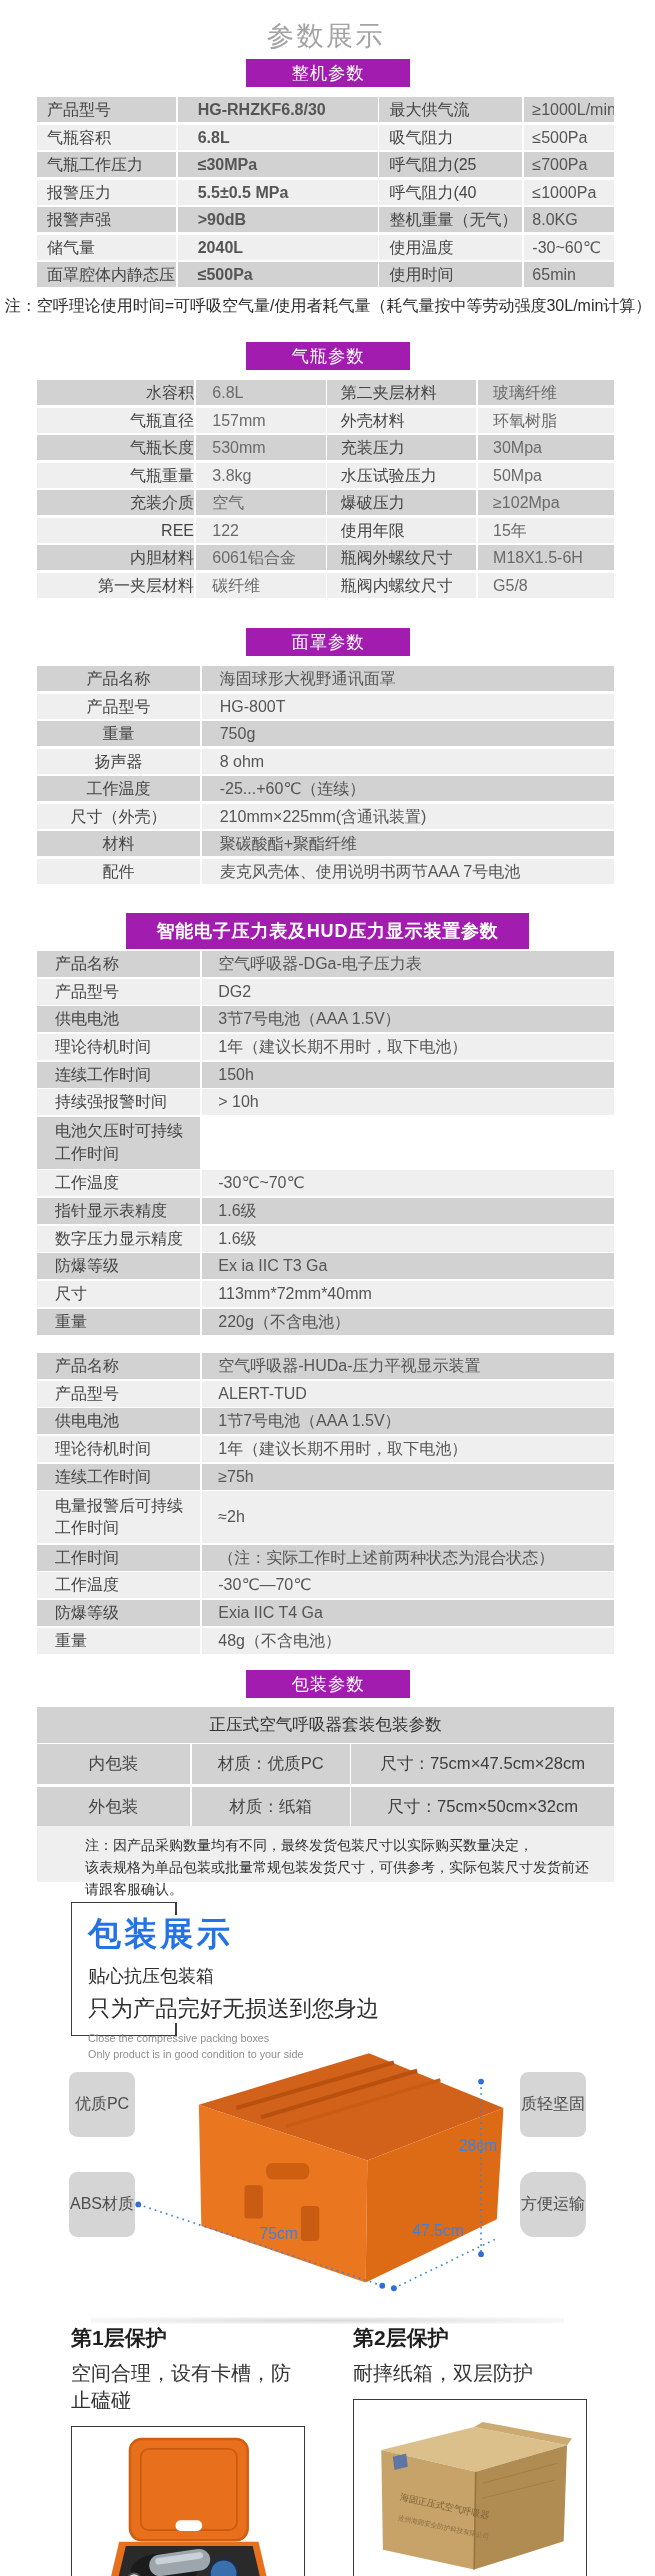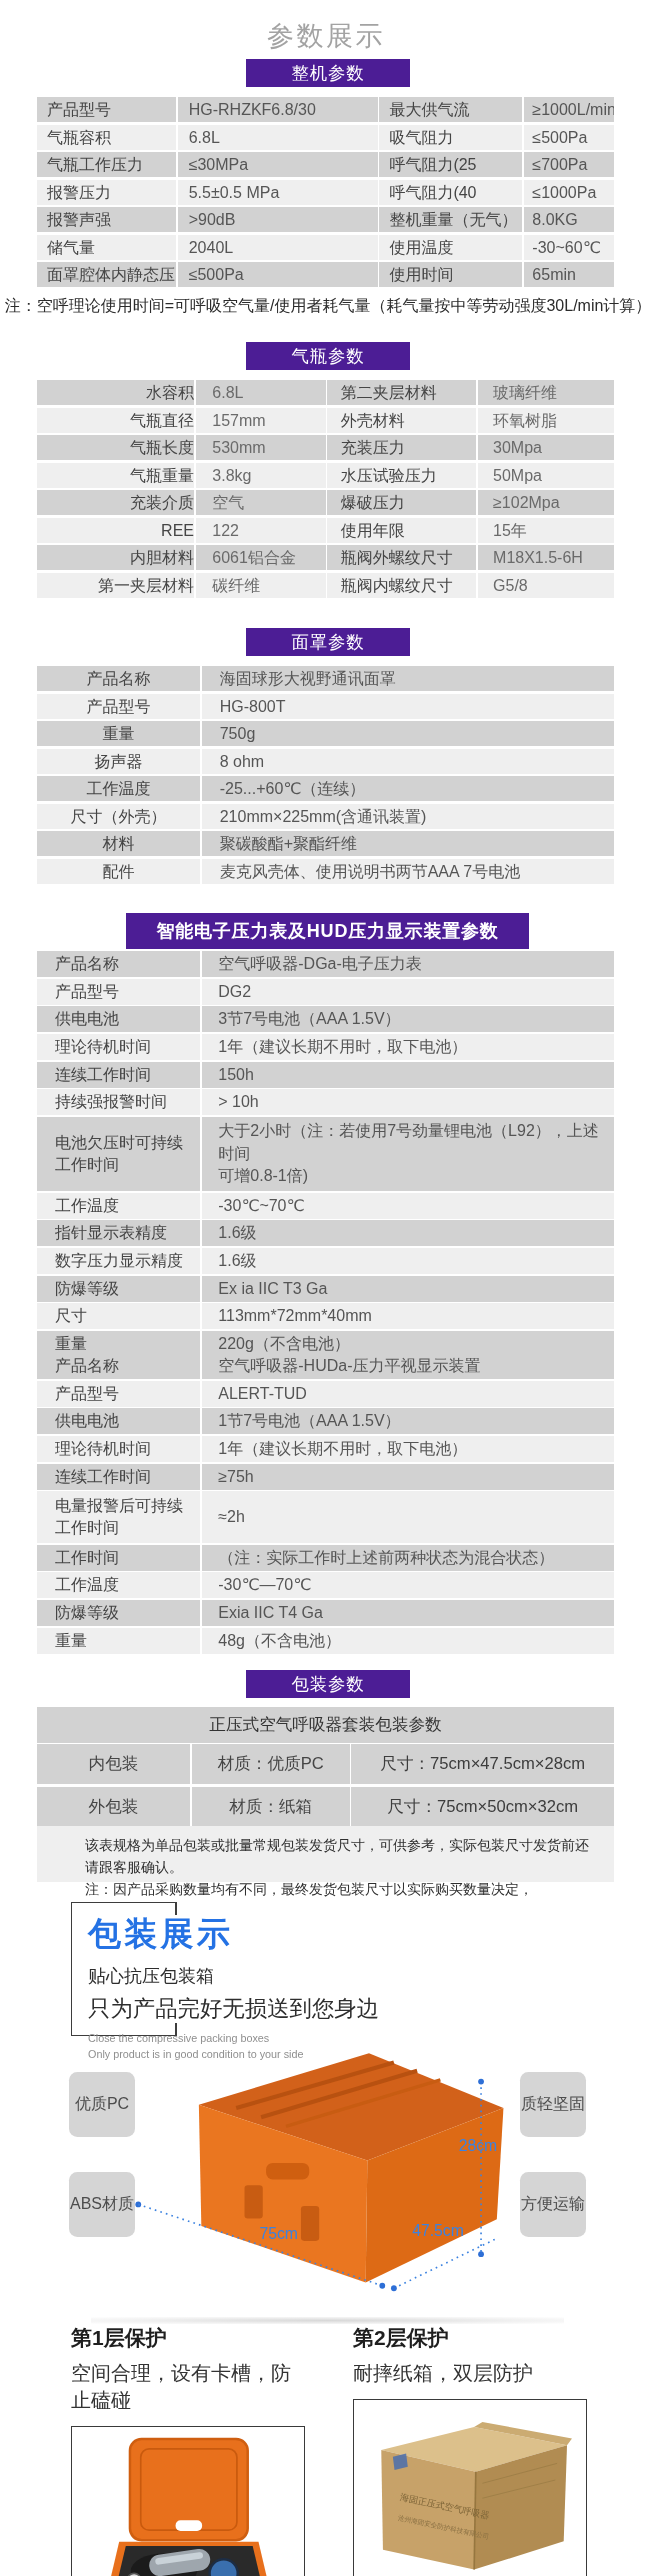--- a/index.html
+++ b/index.html
@@ -2,33 +2,33 @@
 <html style="font-size:13.3px"><head>
 <meta charset="utf-8">
 <style>
   * { margin:0; padding:0; box-sizing:border-box; }
   body { background:#ffffff; font-family:"Liberation Sans","DejaVu Sans",sans-serif; }
   #page { position:relative; width:656px; height:2576px; background:#fff; overflow:hidden; margin:0 auto; }
   .abs { position:absolute; }
 
   .page-title { top:18px; left:0; width:652px; text-align:center; font-size:27px; color:#a3a3a3; letter-spacing:2.5px; }
 
-  .sec-btn { width:164px; height:28px; left:246px; background:#4c1d95; color:#fff; font-size:17.4px;
+  .sec-btn { width:164px; height:28px; left:246px; background:#a21caf; color:#fff; font-size:17.4px;
              text-align:center; line-height:28px; letter-spacing:0.8px; }
   .sec-btn.wide { width:403px; height:36px; left:126px; line-height:36px; font-size:18px; font-weight:bold; }
 
   .tbl { left:37px; width:577px; }
   .trow { display:flex; margin-bottom:2.5px; }
   .cell { background:#d2d2d2; height:25px; line-height:25px; font-size:16px; color:#454545;
           margin-right:1.7px; overflow:hidden; white-space:pre-line; }
   .cell:last-child { margin-right:0; }
   .trow:nth-child(even) .cell { background:#efefef; }
 
   .t-machine .c1 { width:139px; padding-left:10px; }
-  .t-machine .c2 { width:200px; padding-left:11px; color:#555; }
+  .t-machine .c2 { width:200px; padding-left:20px; color:#555;font-weight:bold; }
   .t-machine .c3 { width:143px; padding-left:10px; }
   .t-machine .c4 { flex:1; padding-left:8.3px; color:#555; }
 
   .t-cyl .c1 { width:157px; padding-left:18px;text-align:right; }
   .t-cyl .c2 { width:130px; padding-left:16.6px; color:#6a6a6a; }
   .t-cyl .c3 { width:149px; padding-left:13.3px; }
   .t-cyl .c4 { flex:1; padding-left:15px; color:#6a6a6a; }
 
   .t-mask .lab { width:163px; text-align:center; }
   .t-mask .val { flex:1; padding-left:18px; color:#555; }
@@ -61,21 +61,21 @@
   .promo-title { font-size:33px; font-weight:bold; color:#2472e4; letter-spacing:3.3px; }
   .promo-sub1 { font-size:18px; color:#2e2e2e; margin-top:6.6px; }
   .promo-sub2 { font-size:22.4px; color:#2e2e2e; margin-top:5px; }
   .promo-en { font-size:10.8px; color:#8f8f8f; line-height:16px; margin-top:6.6px; }
 
   .badge { width:66px; height:65px; background:#d5d5d5; border-radius:8.3px; color:#4d4d4d;
            font-size:16px; display:flex; align-items:center; justify-content:center; text-align:center; }
   .badge.b1 { left:69px; top:2072px; }
   .badge.b2 { left:520px; top:2072px; }
   .badge.b3 { left:69px; top:2172px; }
-  .badge.b4 { left:520px; top:2172px; }
+  .badge.b4 { left:520px; top:2172px;border-radius:14px; }
 
   .case-svg { left:120px; top:2040px; }
   .shadow-divider { left:91px; top:2317px; width:473px; height:6.6px;
         background:radial-gradient(ellipse at center, #d8d8d8 0%, #f2f2f2 60%, #ffffff 100%); }
 
   .prot { width:234px; top:2324px; }
   .prot.left { left:71px; } .prot.right { left:353px; }
   .prot-title { font-size:21px; font-weight:bold; color:#1f1f1f; }
   .prot-desc { font-size:20px; color:#333; margin-top:8.3px; }
   .prot-box { margin-top:11.6px; width:234px; height:186px; border:0.8px solid #3a3a3a; background:#fff;
@@ -245,22 +245,20 @@
         <div class="cell lab">连续工作时间</div>
         <div class="cell val">150h</div>
       </div>
       <div class="trow">
         <div class="cell lab">持续强报警时间</div>
         <div class="cell val">&gt; 10h</div>
       </div>
       <div class="trow tall">
         <div class="cell lab">电池欠压时可持续
 工作时间</div>
-        <div class="cell val">大于2小时（注：若使用7号劲量锂电池（L92），上述时间
-可增0.8-1倍)</div>
       </div>
       <div class="trow">
         <div class="cell lab">工作温度</div>
         <div class="cell val">-30℃~70℃</div>
       </div>
       <div class="trow">
         <div class="cell lab">指针显示表精度</div>
         <div class="cell val">1.6级</div>
       </div>
       <div class="trow">
@@ -332,22 +330,22 @@
         <div class="cell p2">材质：优质PC</div>
         <div class="cell p3">尺寸：75cm×47.5cm×28cm</div>
       </div>
       <div class="trow">
         <div class="cell p1">外包装</div>
         <div class="cell p2">材质：纸箱</div>
         <div class="cell p3">尺寸：75cm×50cm×32cm</div>
       </div>
     </div>
   <div class="abs pkg-note" style="top:1826px">
+    <div>注：因产品采购数量均有不同，最终发货包装尺寸以实际购买数量决定，</div>
     <div>该表规格为单品包装或批量常规包装发货尺寸，可供参考，实际包装尺寸发货前还请跟客服确认。</div>
-    <div>注：因产品采购数量均有不同，最终发货包装尺寸以实际购买数量决定，</div>
   </div>
 
   <div class="abs bracket"></div>
   <div class="abs promo-text">
     <div class="promo-title">包装展示</div>
     <div class="promo-sub1">贴心抗压包装箱</div>
     <div class="promo-sub2">只为产品完好无损送到您身边</div>
     <div class="promo-en">
       <div>Close the compressive packing boxes</div>
       <div>Only product is in good condition to your side</div>

